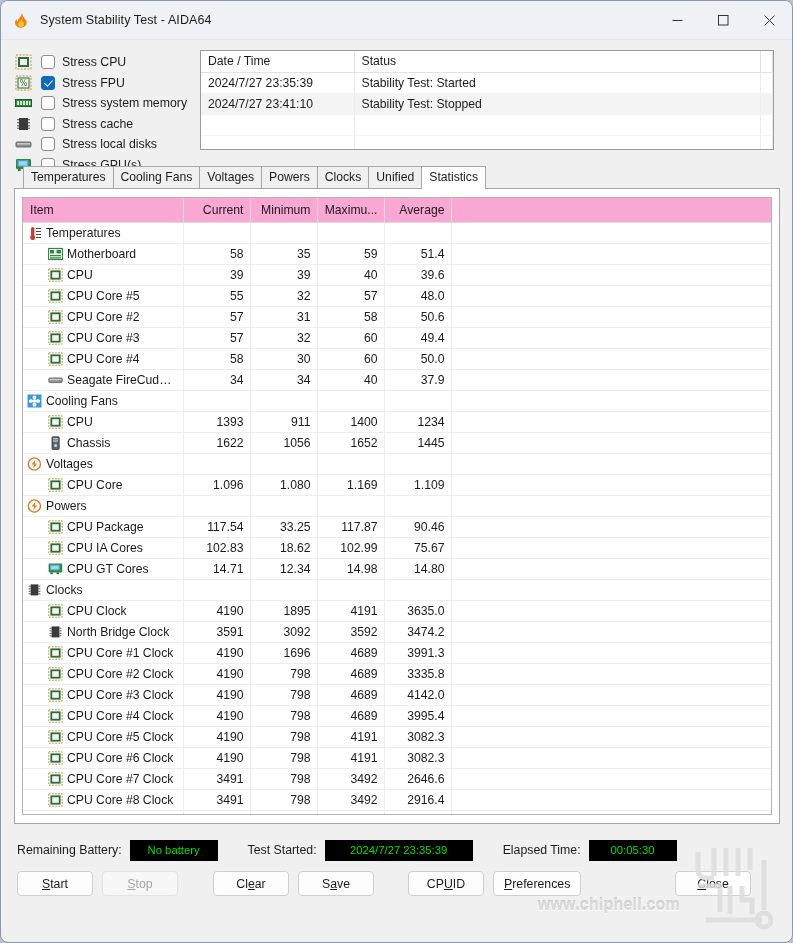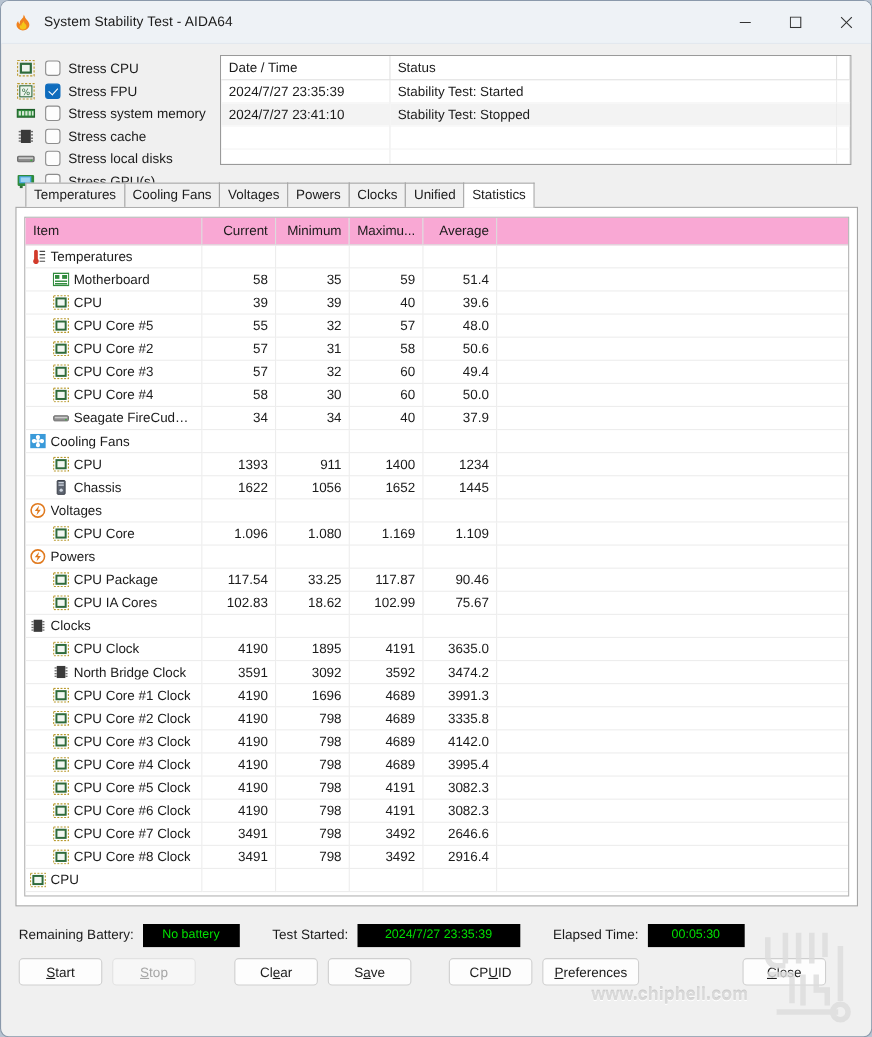--- a/index.html
+++ b/index.html
@@ -779,20 +779,39 @@
                 </div>
               </td>
               <td>102.83</td>
               <td>18.62</td>
               <td>102.99</td>
               <td>75.67</td>
               <td class="tail"></td>
             </tr>
             <tr>
               <td class="itemcell">
+                <div class="itemflex indent">
+                  <svg class="row-ico" viewBox="0 0 15 14">
+                    <rect x="0.6" y="1.6" width="13.6" height="8.8" rx="0.8" fill="#2f8b3c"></rect>
+                    <rect x="2" y="2.7" width="9.8" height="5.6" fill="#4aa8e0"></rect>
+                    <rect x="3.2" y="3.7" width="7.4" height="3.6" fill="#a3d7f4"></rect>
+                    <rect x="2.4" y="10.4" width="2.4" height="1.8" fill="#2f6b3c"></rect>
+                    <rect x="8.6" y="10.4" width="2.4" height="1.8" fill="#2f6b3c"></rect>
+                  </svg>
+                  <span class="itemtxt">CPU GT Cores</span>
+                </div>
+              </td>
+              <td>14.71</td>
+              <td>12.34</td>
+              <td>14.98</td>
+              <td>14.80</td>
+              <td class="tail"></td>
+            </tr>
+            <tr>
+              <td class="itemcell">
                 <div class="itemflex">
                   <svg class="row-ico" viewBox="0 0 15 14">
                     <rect x="3.6" y="1.4" width="7.8" height="11" fill="#3a3a3a"></rect>
                     <g fill="#707070">
                       <rect x="1.6" y="2.6" width="2" height="1.2"></rect>
                       <rect x="1.6" y="5.2" width="2" height="1.2"></rect>
                       <rect x="1.6" y="7.8" width="2" height="1.2"></rect>
                       <rect x="1.6" y="10.2" width="2" height="1.2"></rect>
                       <rect x="11.4" y="2.6" width="2" height="1.2"></rect>
                       <rect x="11.4" y="5.2" width="2" height="1.2"></rect>

